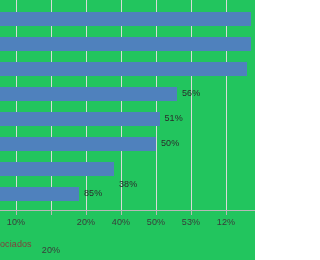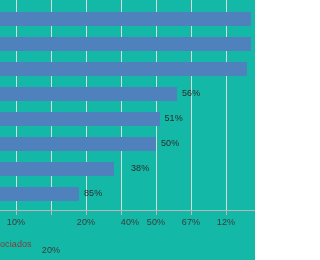--- a/index.html
+++ b/index.html
@@ -8,21 +8,21 @@
     padding: 0;
     background: #ffffff;
   }
   body {
     font-family: "Liberation Sans", sans-serif;
   }
   #chart-root {
     position: relative;
     width: 255px;
     height: 260px;
-    background: #14b8a6;
+    background: #22c55e;
     overflow: hidden;
   }
   
   #plot-area {
     position: absolute;
     left: 0;
     top: 0;
     width: 255px;
     height: 210px;
     overflow: hidden;
@@ -128,21 +128,21 @@
         <div class="bar-row" style="top: 106px; width: 255px; text-align: center;">
           <div class="bar" style="width: 159.5px; background: rgb(79, 129, 189);"></div>
           <div class="bar-label" style="left: 164.5px;">51%</div>
         </div>
         <div class="bar-row" style="top: 131px; width: 255px;">
           <div class="bar" style="width: 156px; background: rgb(79, 129, 189);"></div>
           <div class="bar-label" style="left: 161px;">50%</div>
         </div>
         <div class="bar-row" style="top: 156px; width: 255px;">
           <div class="bar" style="width: 114px; background: rgb(79, 129, 189);"></div>
-          <div class="bar-label" style="left: 131px;">38%</div>
+          <div class="bar-label" style="left: 119px; margin-top: 16px;">38%</div>
         </div>
         <div class="bar-row" style="top: 181px; width: 255px;">
           <div class="bar" style="width: 79px; background: rgb(79, 129, 189);"></div>
           <div class="bar-label" style="left: 84px;">85%</div>
         </div>
         <div class="bar-row" style="top: 206px; width: 255px;"></div>
       </div>
   </div>
 
   <div id="axis-line"></div>
@@ -152,21 +152,21 @@
       <div class="axis-tick" style="left: 86px;"></div>
       <div class="axis-tick" style="left: 121px;"></div>
       <div class="axis-tick" style="left: 156px;"></div>
       <div class="axis-tick" style="left: 191px;"></div>
       <div class="axis-tick" style="left: 226px;"></div>
     </div>
   <div id="axis-labels">
       <div class="axis-tick-label" style="left: 16px;">10%</div>
       <div class="axis-tick-label" style="left: 51px; margin-top: 28px;">20%</div>
       <div class="axis-tick-label" style="left: 86px;">20%</div>
-      <div class="axis-tick-label" style="left: 130px;">40%</div>
+      <div class="axis-tick-label" style="left: 121px;">40%</div>
       <div class="axis-tick-label" style="left: 156px;">50%</div>
-      <div class="axis-tick-label" style="left: 191px;">67%</div>
+      <div class="axis-tick-label" style="left: 191px;">53%</div>
       <div class="axis-tick-label" style="left: 226px;">12%</div>
     </div>
 
   <div id="footnote">ociados</div>
 
 </div>
 
 </body></html>

